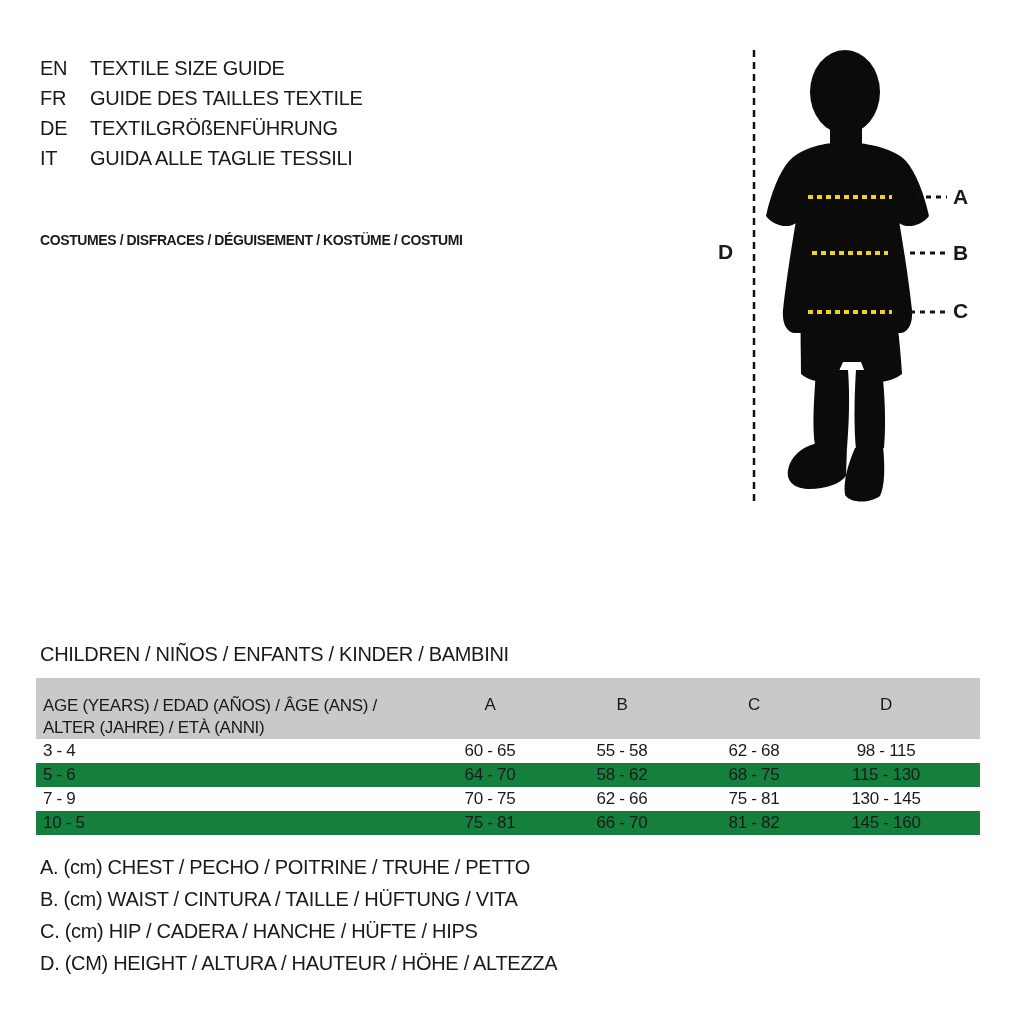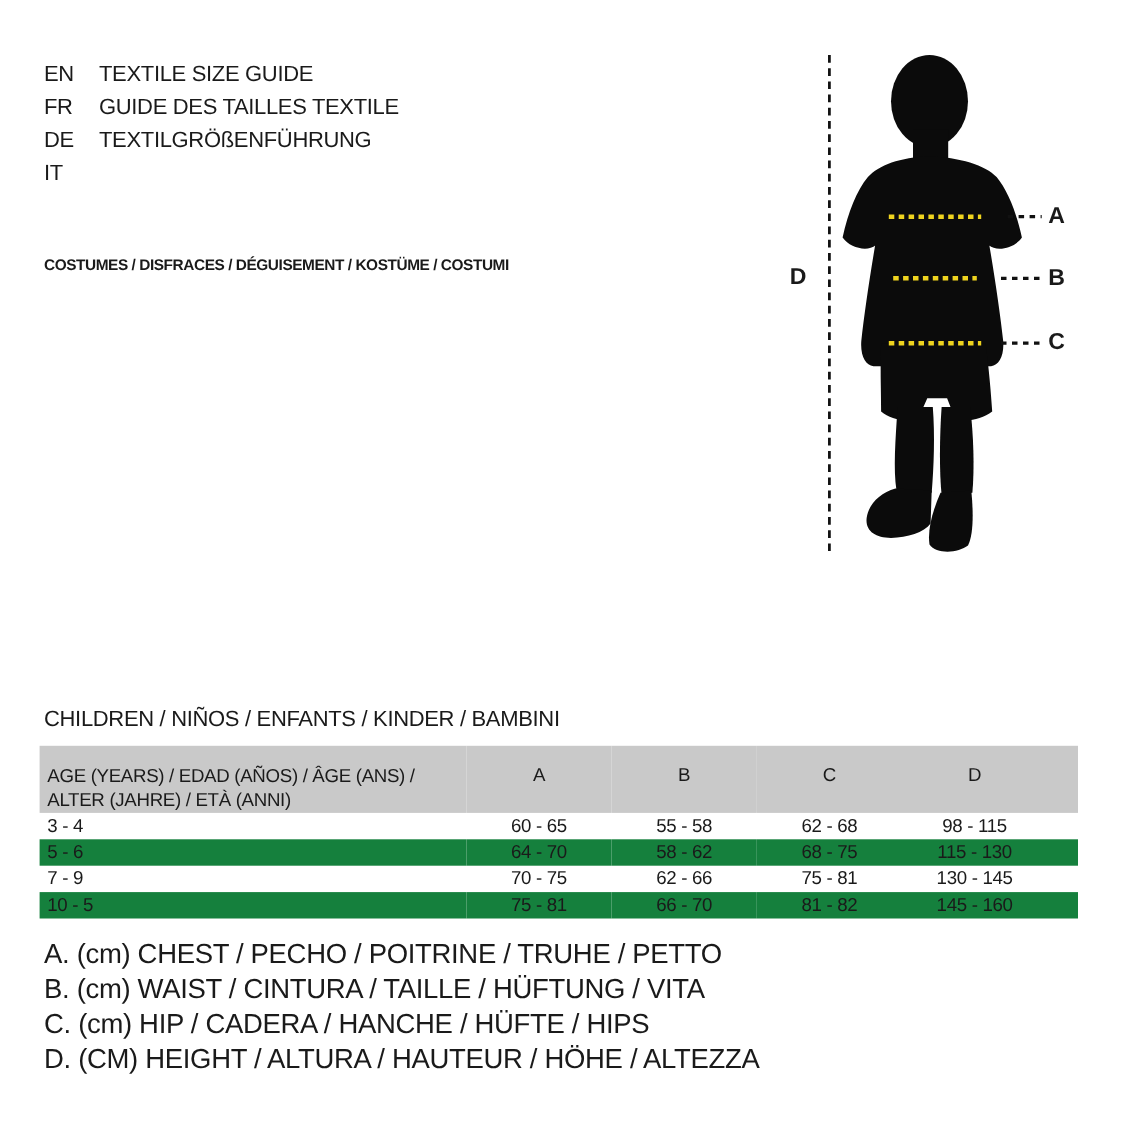--- a/index.html
+++ b/index.html
@@ -50,40 +50,41 @@
   table.size-table th { font-weight: normal; vertical-align: top; padding-top: 17px; text-align: center; }
   table.size-table th.age-head { text-align: left; padding-left: 7px; line-height: 22px; }
   table.size-table th.col-d, table.size-table td.col-d { padding-right: 28px; }
   table.size-table tbody tr { height: 24px; }
   table.size-table tbody tr.alt { background: #15803d; }
   table.size-table td { text-align: center; }
   table.size-table td.age-cell { text-align: left; padding-left: 7px; }
 
   
   .legend { position: absolute; left: 40px; top: 851px; }
-  .legend-item { font-size: 25px; line-height: 32px; white-space: nowrap; }
+  .legend-item { font-size: 20px; line-height: 32px; white-space: nowrap; }
 </style>
 </head>
 <body>
 
 <div class="languages">
   <div class="lang-row">
     <span class="lang-code">EN</span>
     <span class="lang-label">TEXTILE SIZE GUIDE</span>
   </div>
   <div class="lang-row">
     <span class="lang-code">FR</span>
     <span class="lang-label">GUIDE DES TAILLES TEXTILE</span>
   </div>
   <div class="lang-row">
     <span class="lang-code">DE</span>
     <span class="lang-label">TEXTILGRÖßENFÜHRUNG</span>
   </div>
   <div class="lang-row">
     <span class="lang-code">IT</span>
+    <span class="lang-label">GUIDA ALLE TAGLIE TESSILI</span>
   </div>
 </div>
 
 <div class="category-title">COSTUMES / DISFRACES / DÉGUISEMENT / KOSTÜME / COSTUMI</div>
 
 <div class="figure">
   <svg width="310" height="480" viewBox="0 0 310 480">
 
     <line x1="54" y1="10" x2="54" y2="465" stroke="#111111" stroke-width="2.5" stroke-dasharray="7 5"></line>
 

